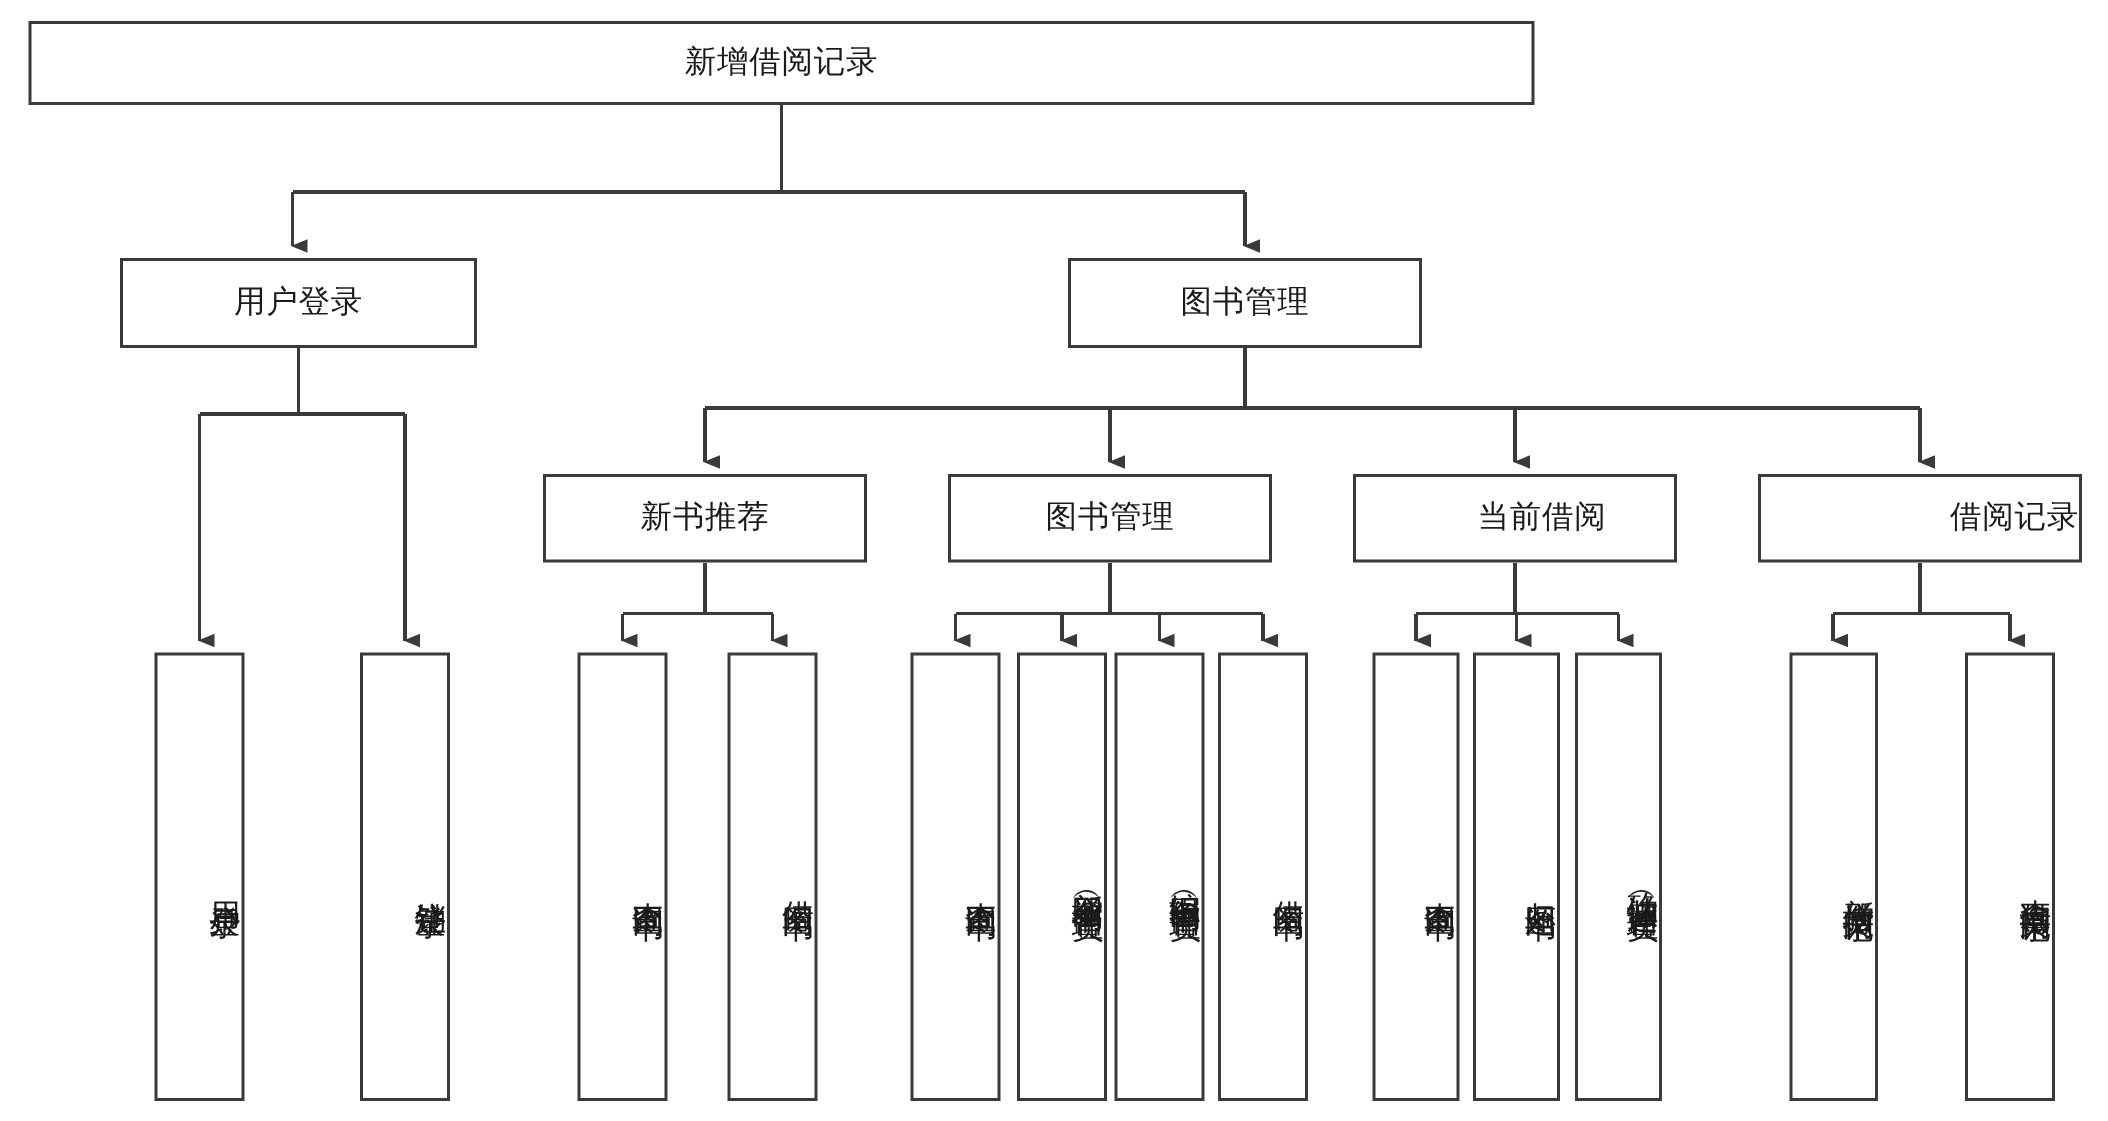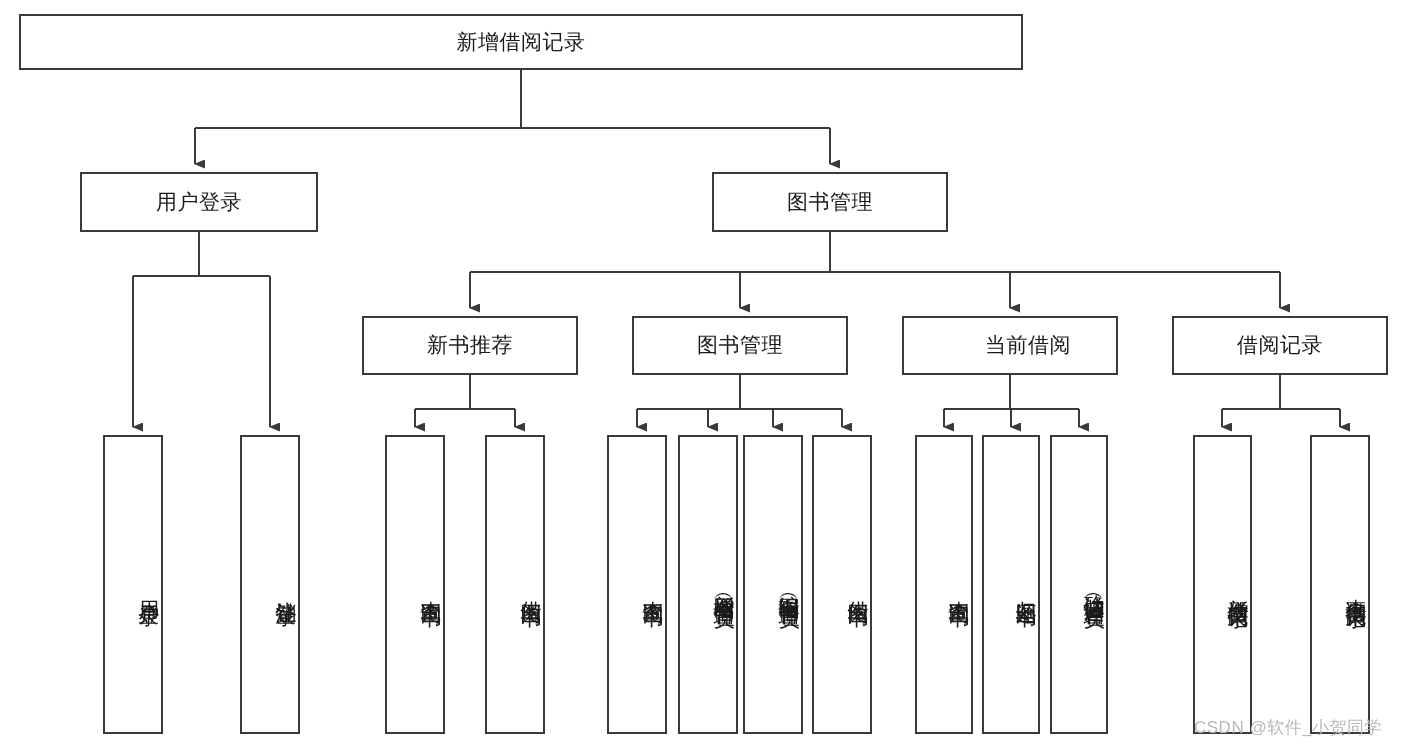--- a/index.html
+++ b/index.html
@@ -132,21 +132,21 @@
 
   <div class="node horiz" style="left:362px; top:316px; width:216px; height:59px;text-align:right;">
     <span>新书推荐</span>
   </div>
   <div class="node horiz" style="left:632px; top:316px; width:216px; height:59px;">
     <span>图书管理</span>
   </div>
   <div class="node horiz" style="left:902px; top:316px; width:216px; height:59px;padding-left:36px;">
     <span>当前借阅</span>
   </div>
-  <div class="node horiz" style="left:1172px; top:316px; width:216px; height:59px;">
+  <div class="node horiz" style="left:1172px; top:316px; width:216px; height:59px;justify-content:flex-end;">
     <span>借阅记录</span>
   </div>
 
   <div class="node vert" style="left:103px; top:435px; width:60px; height:299px;">
     <span>用户登录</span>
   </div>
   <div class="node vert" style="left:240px; top:435px; width:60px; height:299px;">
     <span>注销登录</span>
   </div>
 
@@ -180,15 +180,14 @@
     <span>确认归还（管理员）</span>
   </div>
 
   <div class="node vert" style="left:1193px; top:435px; width:59px; height:299px;">
     <span>新增借阅记录</span>
   </div>
   <div class="node vert" style="left:1310px; top:435px; width:60px; height:299px;">
     <span>查询借阅记录</span>
   </div>
 
-  <div class="watermark" style="left:1194px; top:716px;">CSDN @软件_小贺同学</div>
 
 </div>
 
 </body></html>

